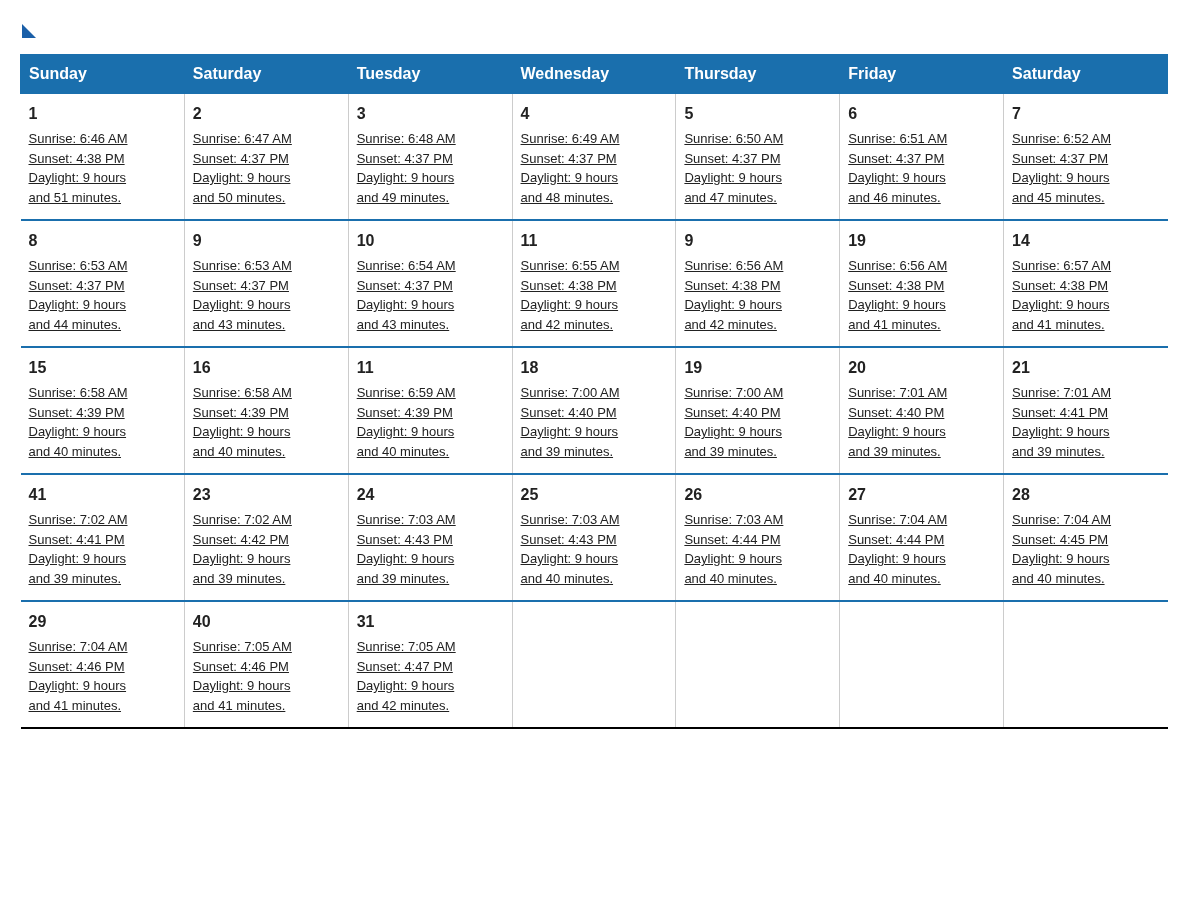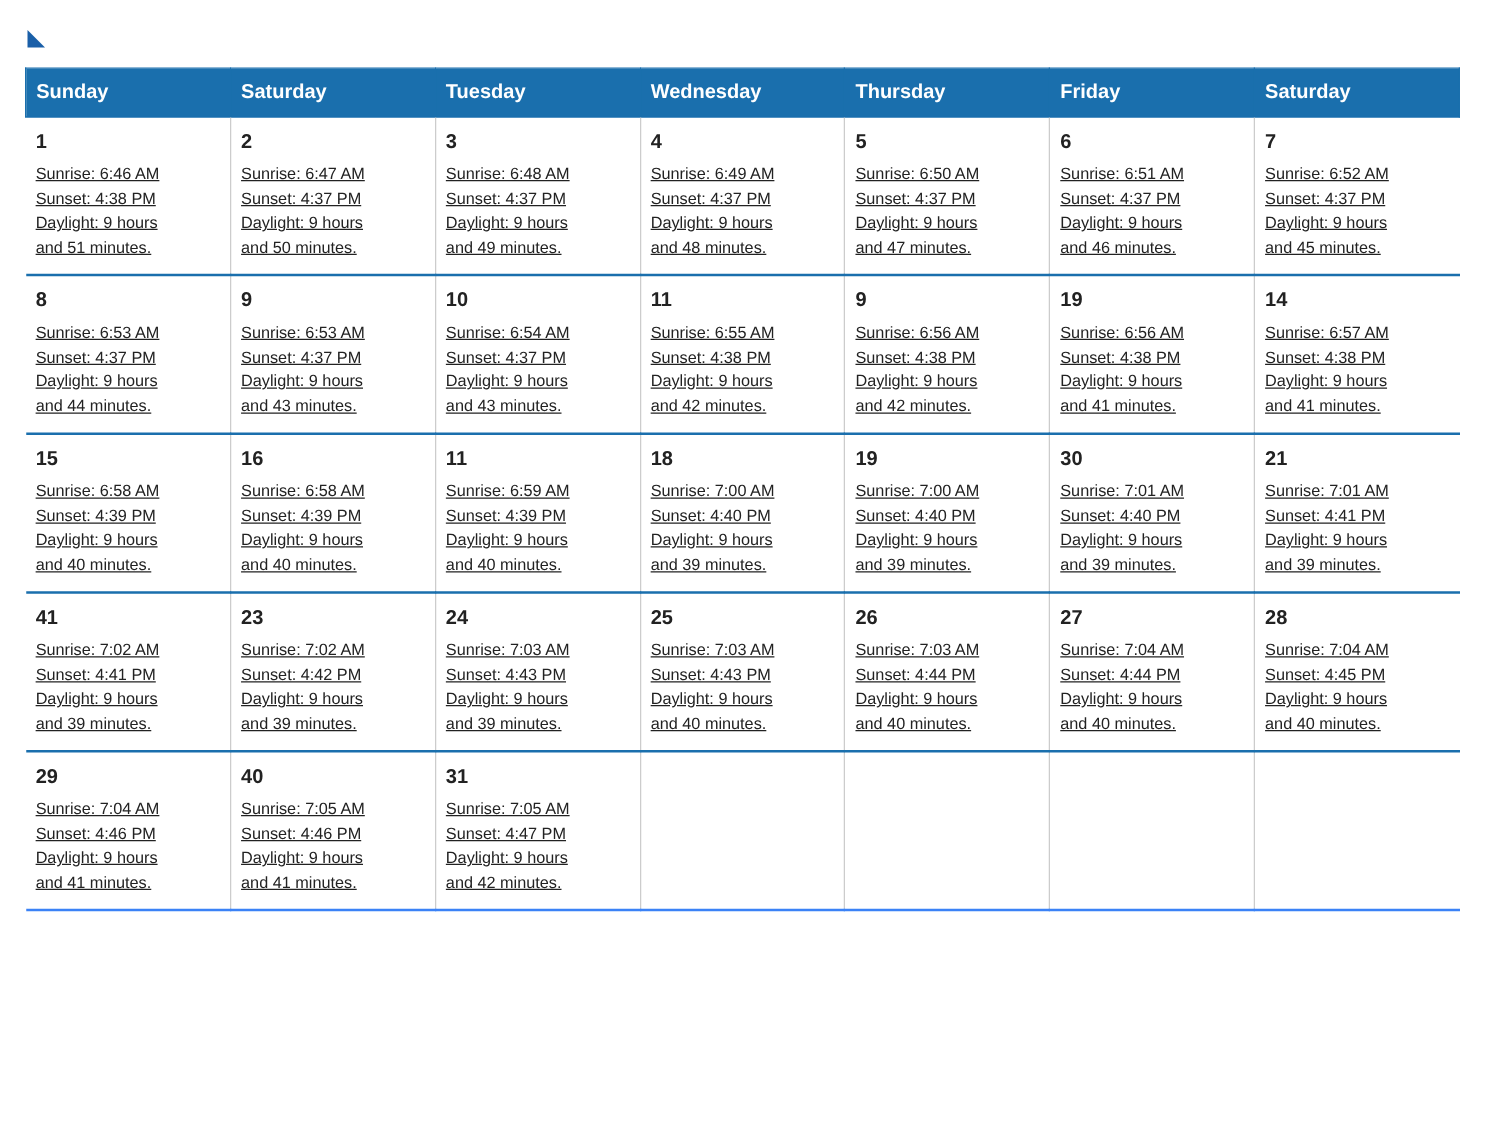--- a/index.html
+++ b/index.html
@@ -85,21 +85,21 @@
       border-right: 1px solid #ccc;
       font-size: 13px;
       color: #222;
       line-height: 1.5;
       height: 110px;
     }
     tbody td:last-child {
       border-right: none;
     }
     tbody tr:last-child {
-      border-bottom: 2px solid #3b82f6;
+      border-bottom: 2px solid #000000;
     }
     .day-number {
       font-size: 16px;
       font-weight: bold;
       display: block;
       margin-bottom: 3px;
     }
     .day-info {
       font-size: 13px;
       color: #222;
@@ -156,21 +156,21 @@
         <td><span class="day-number">9</span><span class="day-info">Sunrise: 6:56 AM<br>Sunset: 4:38 PM<br>Daylight: 9 hours<br>and 42 minutes.</span></td>
         <td><span class="day-number">19</span><span class="day-info">Sunrise: 6:56 AM<br>Sunset: 4:38 PM<br>Daylight: 9 hours<br>and 41 minutes.</span></td>
         <td><span class="day-number">14</span><span class="day-info">Sunrise: 6:57 AM<br>Sunset: 4:38 PM<br>Daylight: 9 hours<br>and 41 minutes.</span></td>
       </tr>
       <tr>
         <td><span class="day-number">15</span><span class="day-info">Sunrise: 6:58 AM<br>Sunset: 4:39 PM<br>Daylight: 9 hours<br>and 40 minutes.</span></td>
         <td><span class="day-number">16</span><span class="day-info">Sunrise: 6:58 AM<br>Sunset: 4:39 PM<br>Daylight: 9 hours<br>and 40 minutes.</span></td>
         <td><span class="day-number">11</span><span class="day-info">Sunrise: 6:59 AM<br>Sunset: 4:39 PM<br>Daylight: 9 hours<br>and 40 minutes.</span></td>
         <td><span class="day-number">18</span><span class="day-info">Sunrise: 7:00 AM<br>Sunset: 4:40 PM<br>Daylight: 9 hours<br>and 39 minutes.</span></td>
         <td><span class="day-number">19</span><span class="day-info">Sunrise: 7:00 AM<br>Sunset: 4:40 PM<br>Daylight: 9 hours<br>and 39 minutes.</span></td>
-        <td><span class="day-number">30</span><span class="day-info">Sunrise: 7:01 AM<br>Sunset: 4:40 PM<br>Daylight: 9 hours<br>and 39 minutes.</span></td>
+        <td><span class="day-number">20</span><span class="day-info">Sunrise: 7:01 AM<br>Sunset: 4:40 PM<br>Daylight: 9 hours<br>and 39 minutes.</span></td>
         <td><span class="day-number">21</span><span class="day-info">Sunrise: 7:01 AM<br>Sunset: 4:41 PM<br>Daylight: 9 hours<br>and 39 minutes.</span></td>
       </tr>
       <tr>
         <td><span class="day-number">41</span><span class="day-info">Sunrise: 7:02 AM<br>Sunset: 4:41 PM<br>Daylight: 9 hours<br>and 39 minutes.</span></td>
         <td><span class="day-number">23</span><span class="day-info">Sunrise: 7:02 AM<br>Sunset: 4:42 PM<br>Daylight: 9 hours<br>and 39 minutes.</span></td>
         <td><span class="day-number">24</span><span class="day-info">Sunrise: 7:03 AM<br>Sunset: 4:43 PM<br>Daylight: 9 hours<br>and 39 minutes.</span></td>
         <td><span class="day-number">25</span><span class="day-info">Sunrise: 7:03 AM<br>Sunset: 4:43 PM<br>Daylight: 9 hours<br>and 40 minutes.</span></td>
         <td><span class="day-number">26</span><span class="day-info">Sunrise: 7:03 AM<br>Sunset: 4:44 PM<br>Daylight: 9 hours<br>and 40 minutes.</span></td>
         <td><span class="day-number">27</span><span class="day-info">Sunrise: 7:04 AM<br>Sunset: 4:44 PM<br>Daylight: 9 hours<br>and 40 minutes.</span></td>
         <td><span class="day-number">28</span><span class="day-info">Sunrise: 7:04 AM<br>Sunset: 4:45 PM<br>Daylight: 9 hours<br>and 40 minutes.</span></td>

